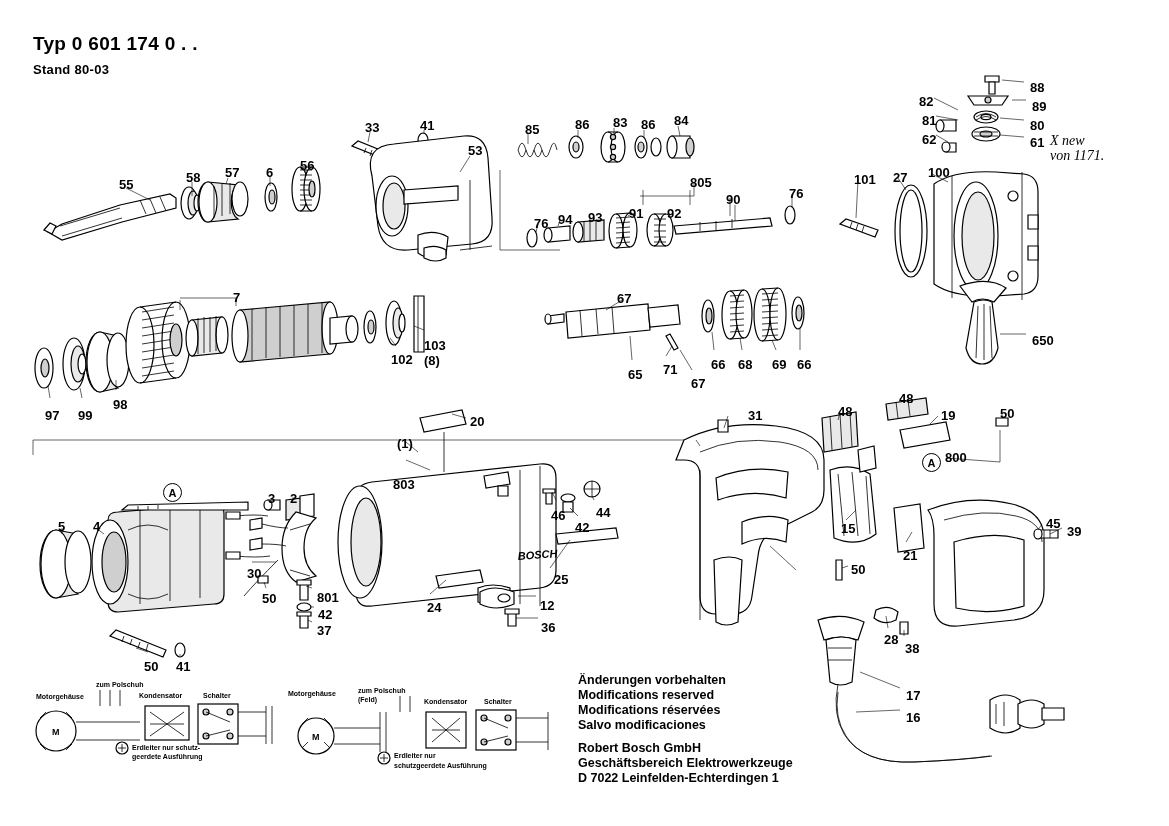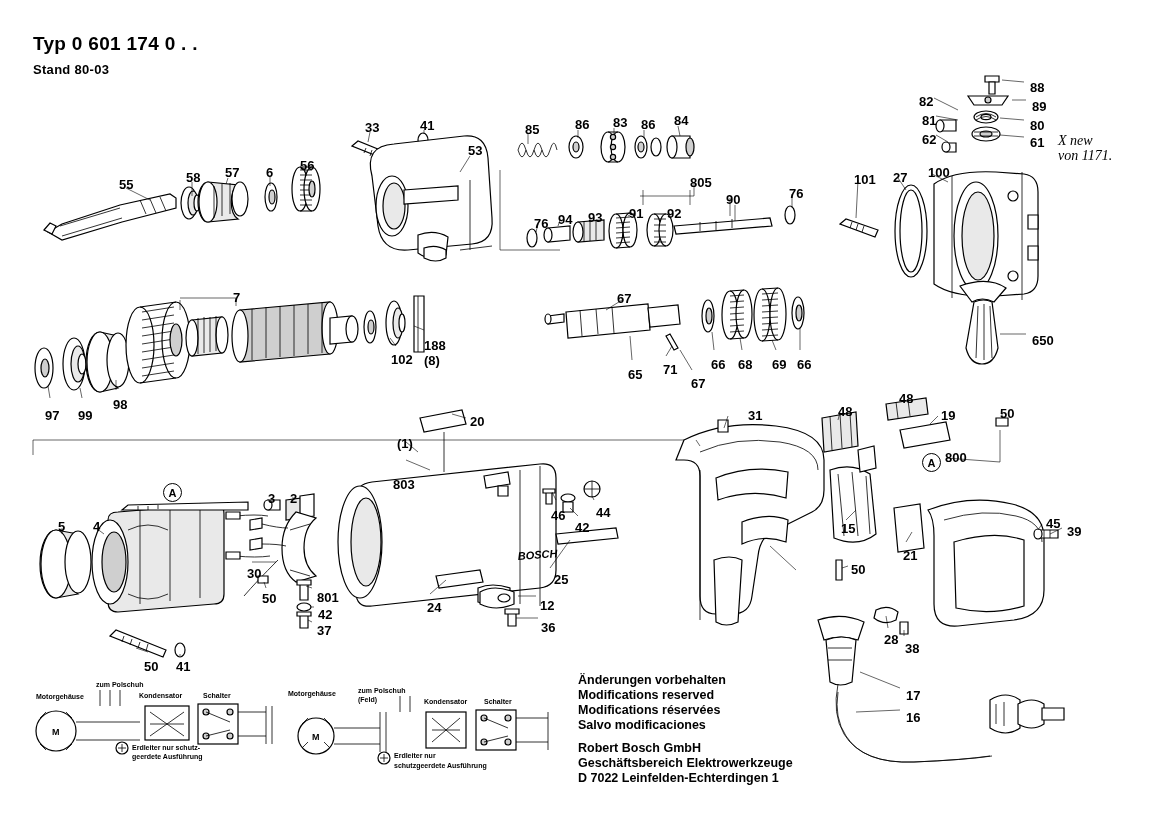--- a/index.html
+++ b/index.html
@@ -624,21 +624,21 @@
       <div class="lbl" style="left: 854px; top: 172px;">101</div>
       <div class="lbl" style="left: 893px; top: 170px;">27</div>
       <div class="lbl" style="left: 928px; top: 165px;">100</div>
       <div class="lbl" style="left: 534px; top: 216px;">76</div>
       <div class="lbl" style="left: 558px; top: 212px;">94</div>
       <div class="lbl" style="left: 588px; top: 210px;">93</div>
       <div class="lbl" style="left: 629px; top: 206px;">91</div>
       <div class="lbl" style="left: 667px; top: 206px;">92</div>
       <div class="lbl" style="left: 233px; top: 290px;">7</div>
       <div class="lbl" style="left: 391px; top: 352px; text-align: center;">102</div>
-      <div class="lbl" style="left: 424px; top: 338px;">188</div>
+      <div class="lbl" style="left: 424px; top: 338px;">103</div>
       <div class="lbl" style="left: 424px; top: 353px;">(8)</div>
       <div class="lbl" style="left: 45px; top: 408px;">97</div>
       <div class="lbl" style="left: 78px; top: 408px;">99</div>
       <div class="lbl" style="left: 113px; top: 397px;">98</div>
       <div class="lbl" style="left: 617px; top: 291px;">67</div>
       <div class="lbl" style="left: 628px; top: 367px;">65</div>
       <div class="lbl" style="left: 663px; top: 362px;">71</div>
       <div class="lbl" style="left: 691px; top: 376px;">67</div>
       <div class="lbl" style="left: 711px; top: 357px;">66</div>
       <div class="lbl" style="left: 738px; top: 357px;">68</div>
@@ -681,21 +681,21 @@
       <div class="lbl" style="left: 905px; top: 641px;">38</div>
       <div class="lbl" style="left: 906px; top: 688px;">17</div>
       <div class="lbl" style="left: 906px; top: 710px;">16</div>
     </div>
 
   <div id="badges">
       <div class="circ" style="left: 163px; top: 483px;">A</div>
       <div class="circ" style="left: 922px; top: 453px;">A</div>
     </div>
 
-  <div class="hand" style="left:1050px;top:133px;margin-left:8px;">X new
+  <div class="hand" style="left:1050px;top:133px;">X new
 von 1171.</div>
 
   <div class="note" style="left:578px;top:673px;">Änderungen vorbehalten</div>
   <div class="note" style="left:578px;top:688px;">Modifications reserved</div>
   <div class="note" style="left:578px;top:703px;">Modifications réservées</div>
   <div class="note" style="left:578px;top:718px;">Salvo modificaciones</div>
   <div class="note" style="left:578px;top:741px;">Robert Bosch GmbH</div>
   <div class="note" style="left:578px;top:756px;">Geschäftsbereich Elektrowerkzeuge</div>
   <div class="note" style="left:578px;top:771px;">D 7022 Leinfelden-Echterdingen 1</div>
 

